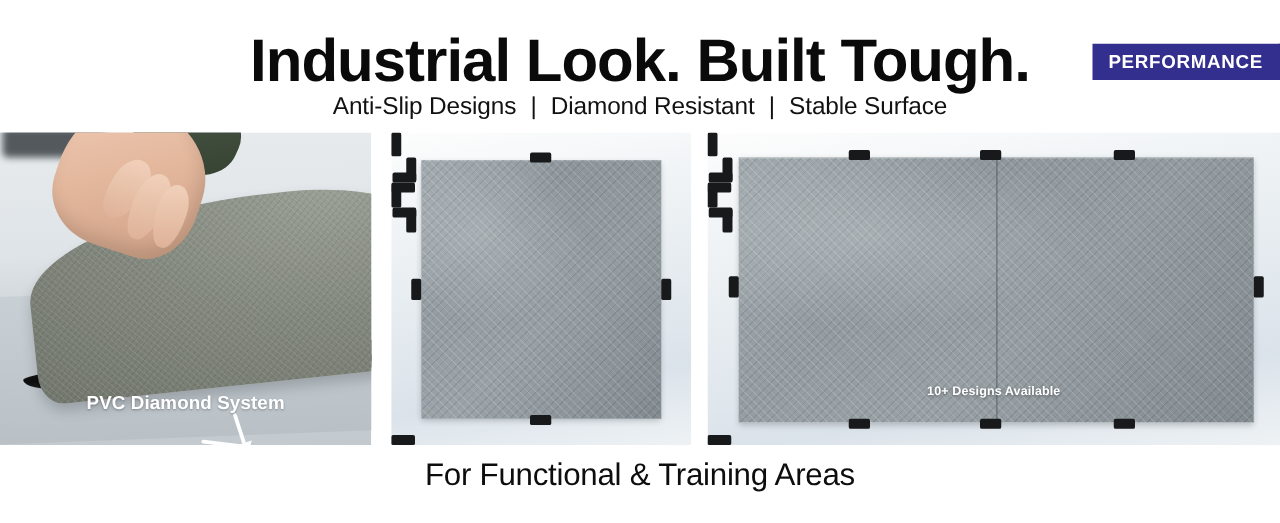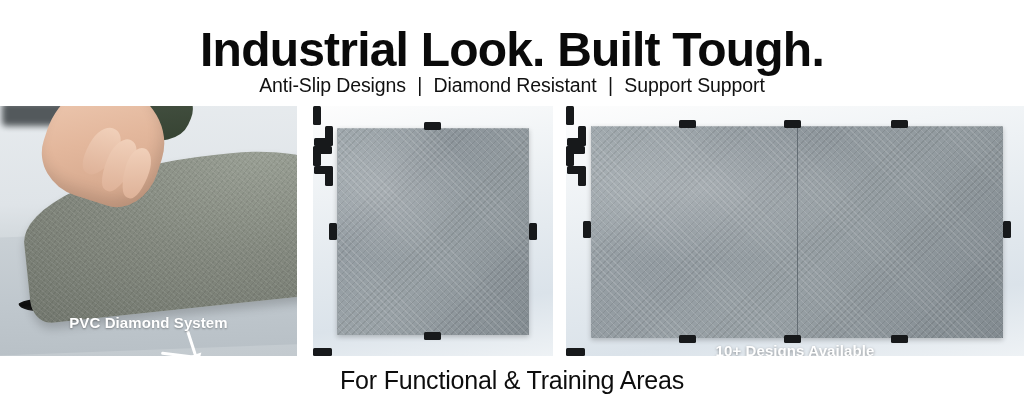--- a/index.html
+++ b/index.html
@@ -269,25 +269,24 @@
   .clip-corner::after  { left: 0; bottom: 0; width: 19px; height: 8px; }
   .clip-corner.tr { transform: scaleX(-1); }
   .clip-corner.bl { transform: scaleY(-1); }
   .clip-corner.br { transform: scale(-1,-1); }
 
   .mat-caption {
     position: absolute;
     left: 0; right: 0;
     text-align: center;
     color: #ffffff;
-    font-size: 15px;
+    font-size: 10px;
     font-weight: 700;
     letter-spacing: 0.1px;
     text-shadow: 0 1px 3px rgba(0,0,0,.42);
-    margin-top: 34px;
   }
 
   
   .footer {
     position: absolute;
     top: 366px;
     left: 0;
     width: 1024px;
     text-align: center;
     font-size: 25px;
@@ -301,23 +300,26 @@
 
 <div class="banner">
 
   <div class="headline">Industrial Look. Built Tough.</div>
 
   <div class="subheadline">
     <span>Anti-Slip Designs</span>
     <span class="sep">|</span>
     <span>Diamond Resistant</span>
     <span class="sep">|</span>
-    <span>Support Support</span>
+    <span>Stable Surface</span>
   </div>
 
+  <div class="badge">
+    <span class="badge-label">PERFORMANCE</span>
+  </div>
 
   <div class="panels">
 
     <div class="panel" id="panel-1">
       <div class="p1-bg"></div>
       <div class="p1-floor"></div>
       <div class="p1-darkobj"></div>
 
       <div class="p1-mat-edge"></div>
       <div class="p1-mat-edge2"></div>

